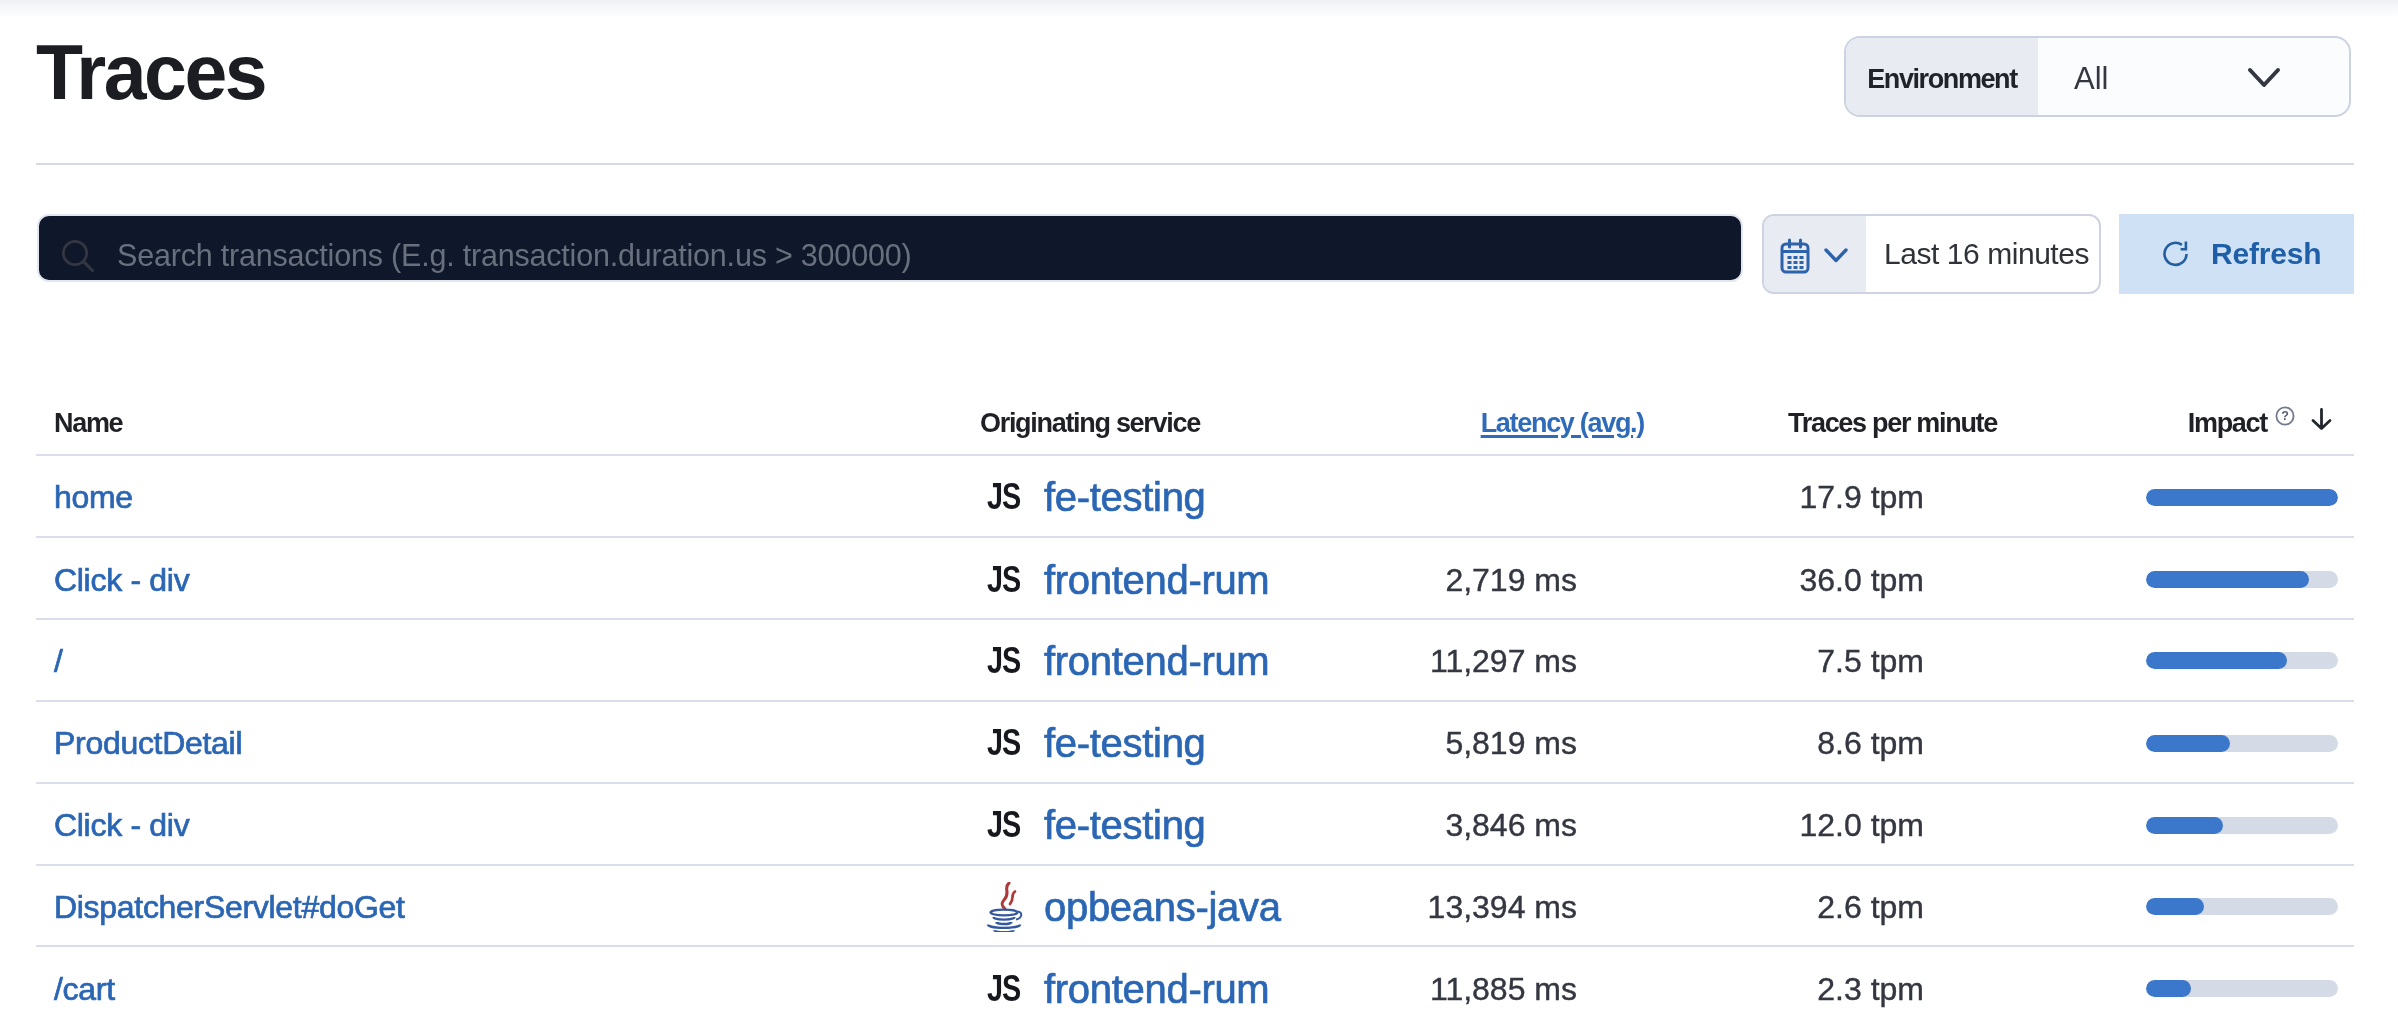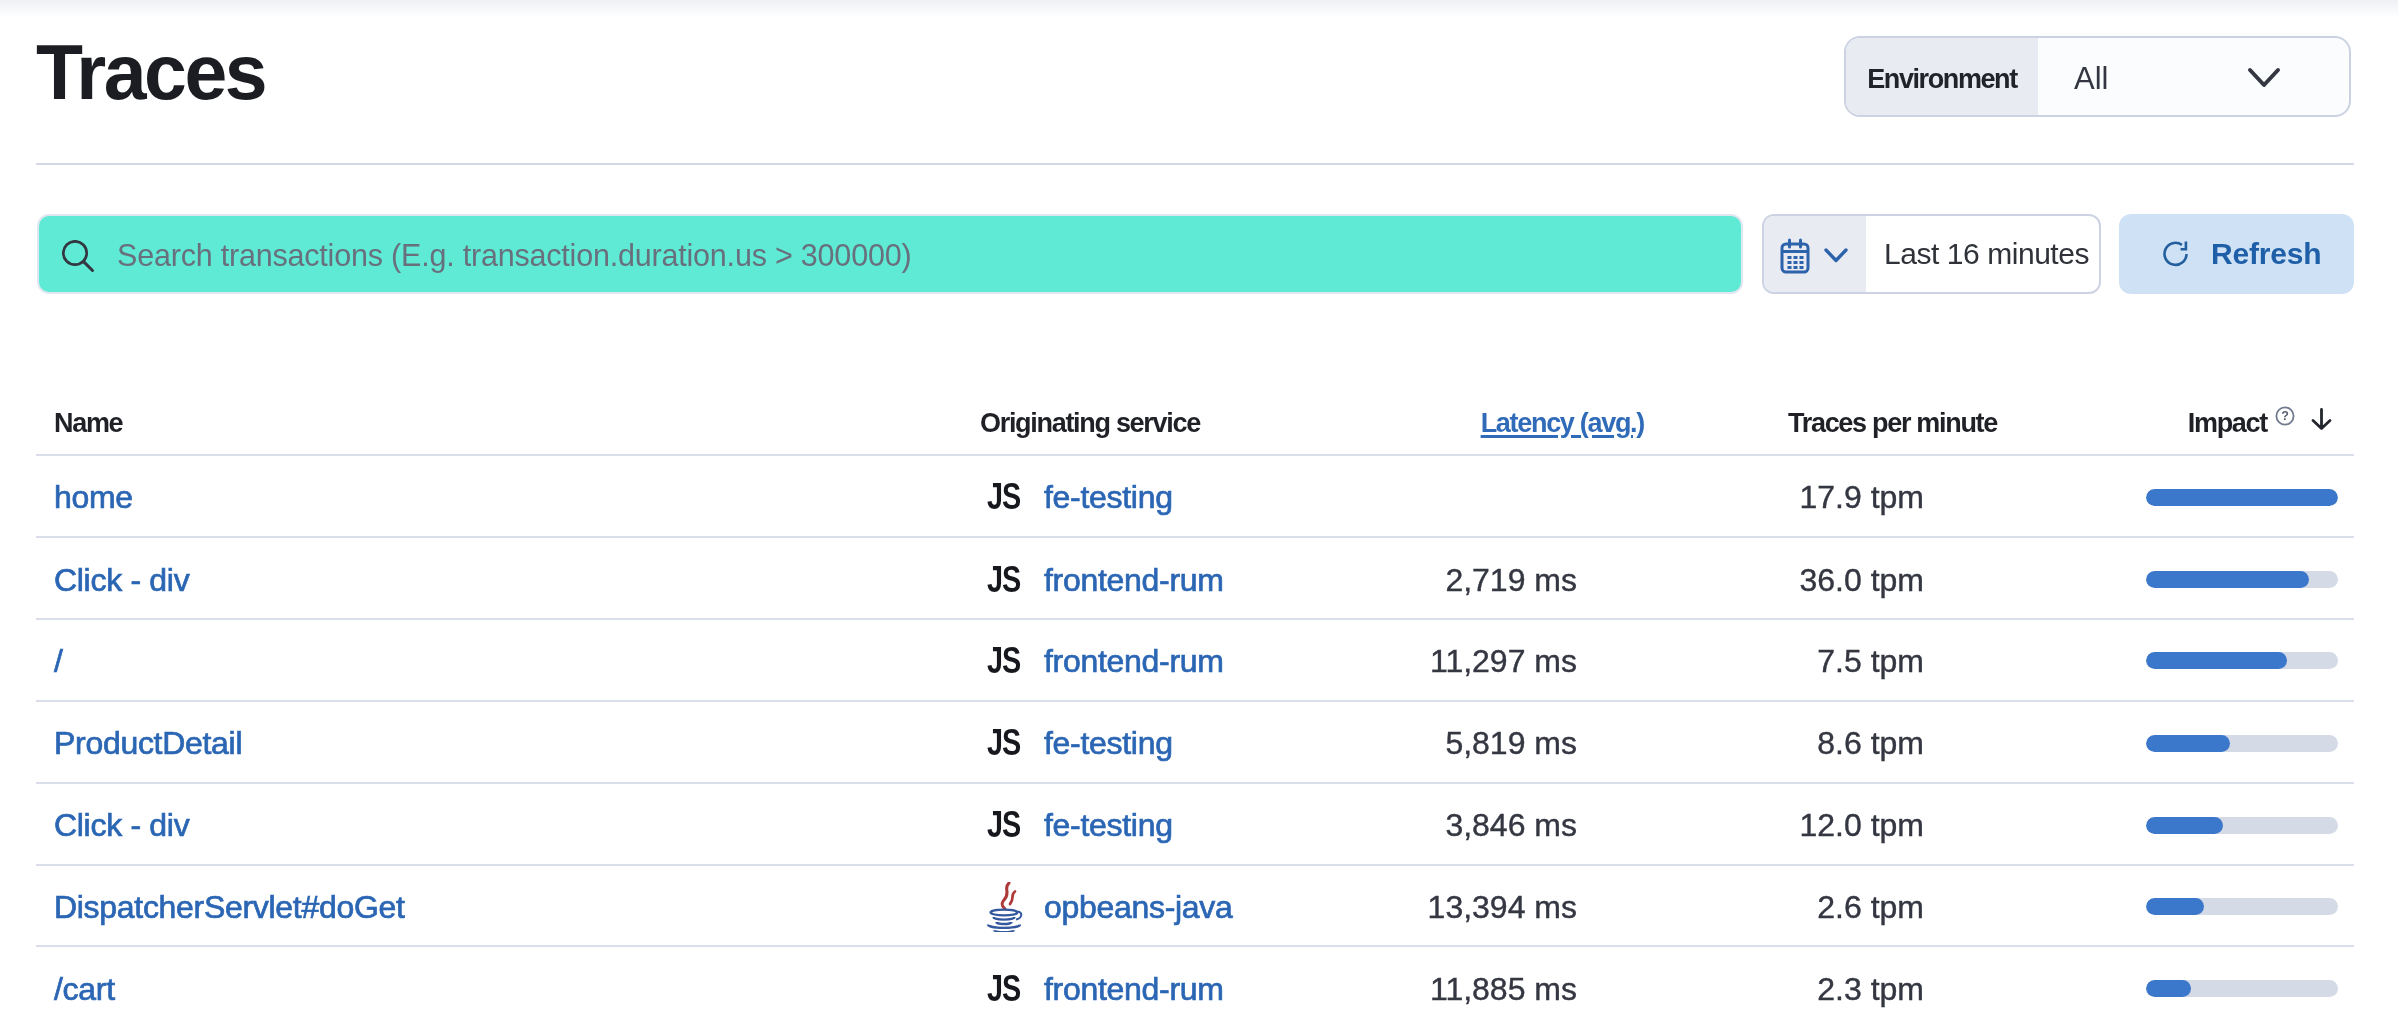--- a/index.html
+++ b/index.html
@@ -10,42 +10,42 @@
 
 
 .env { position:absolute; left:1844px; top:36px; width:507px; height:81px; border:2px solid #cbd2e2; border-radius:16px; background:#fbfcfe; display:flex; overflow:hidden; }
 .env-label { width:192px; background:#e9ebf3; display:flex; align-items:center; justify-content:center; font-size:27px; font-weight:700; color:#20232a; letter-spacing:-1.4px; padding-top:5px; }
 .env-value { flex:1; display:flex; align-items:center; padding-left:36px; padding-top:5px; font-size:31px; color:#343741; position:relative; }
 .env-chev { position:absolute; right:68px; top:28px; }
 
 .hr1 { position:absolute; left:36px; top:163px; width:2318px; height:2px; background:#d4d9e5; }
 
 
-.search { position:absolute; left:37px; top:214px; width:1706px; height:80px; background:#5eead4; border:2px solid #e1e6f0; border-radius:12px; }
+.search { position:absolute; left:37px; top:214px; width:1706px; height:68px; background:#0f172a; border:2px solid #e1e6f0; border-radius:12px; }
 .search svg { position:absolute; left:23px; top:24px; }
 .search .ph { position:absolute; left:78px; top:0; line-height:78px; font-size:30.5px; color:#69707d; letter-spacing:-0.2px; }
 
 
 .dp { position:absolute; left:1762px; top:214px; width:339px; height:80px; border:2px solid #cdd3e3; border-radius:12px; background:#ffffff; display:flex; overflow:hidden; }
 .dp-left { width:102px; background:#e9ebf3; position:relative; }
 .dp-text { flex:1; display:flex; align-items:center; padding-left:18px; font-size:30px; color:#2f3238; letter-spacing:-0.45px; }
 
 
-.refresh { position:absolute; left:2119px; top:214px; width:235px; height:80px; background:#cfe2f5; border-radius:12px; }
+.refresh { position:absolute; left:2119px; top:214px; width:235px; height:80px; background:#cfe2f5; border-radius:0; }
 .refresh .txt { font-size:30px; font-weight:700; color:#1f5fa8; letter-spacing:-0.2px; }
 
 
 .thead { position:absolute; left:0; top:390px; width:2398px; height:66px; }
 .th { position:absolute; line-height:66px; font-size:27px; font-weight:700; color:#1f2126; letter-spacing:-1.3px; }
 .divider { position:absolute; left:36px; width:2318px; height:2px; background:#d9deea; }
 .row { position:absolute; left:0; width:2329px; height:82px; }
 .c-name { position:absolute; left:54px; line-height:82px; font-size:32px; font-weight:500; color:#2b66b4; letter-spacing:-0.3px; -webkit-text-stroke:0.7px #2b66b4; }
 .c-svcicon { position:absolute; left:983px; top:50%; transform:translateY(-50%); width:42px; height:52px; display:flex; align-items:center; justify-content:center; }
 .js-badge { font-size:36px; font-weight:700; color:#16181d; letter-spacing:-1.5px; transform:scaleX(0.8); }
-.c-svc { position:absolute; left:1044px; line-height:82px; font-size:32px; font-weight:500; color:#2b66b4; letter-spacing:-0.3px; -webkit-text-stroke:0.7px #2b66b4; }
+.c-svc { position:absolute; left:1044px; line-height:82px; font-size:40px; font-weight:500; color:#2b66b4; letter-spacing:-0.3px; -webkit-text-stroke:0.7px #2b66b4; }
 .c-lat { position:absolute; right:752px; line-height:82px; font-size:32px; color:#343741; -webkit-text-stroke:0.4px #343741; }
 .c-tpm { position:absolute; right:405px; line-height:82px; font-size:32px; color:#343741; -webkit-text-stroke:0.4px #343741; }
 .c-bar { position:absolute; left:2146px; top:50%; margin-top:-8.5px; width:192px; height:17px; border-radius:9px; background:#d4dae6; overflow:hidden; }
 .c-bar .fill { height:17px; border-radius:9px; background:#3b78cb; }
 </style>
 </head>
 <body>
 <div class="topfade"></div>
 <div class="title">Traces</div>
 

